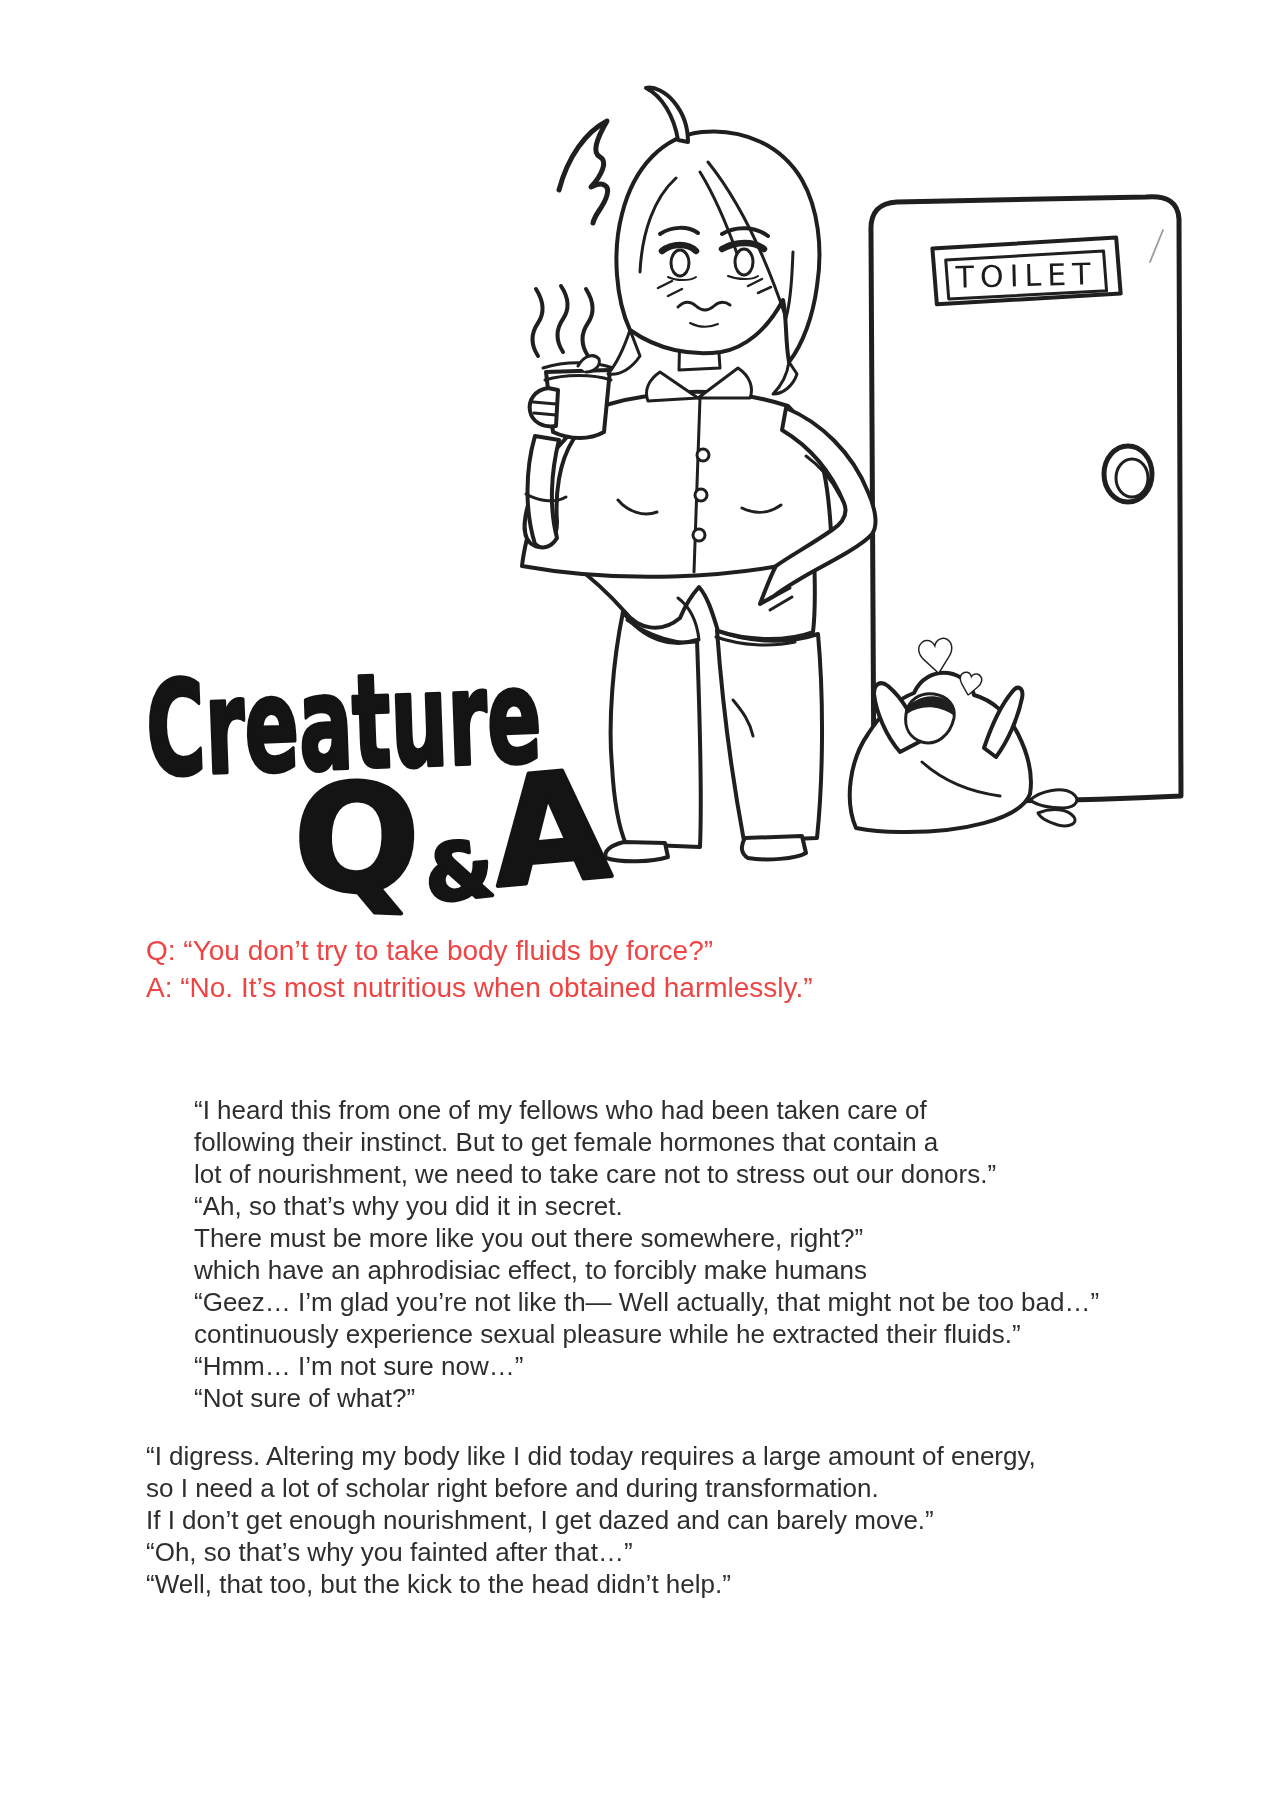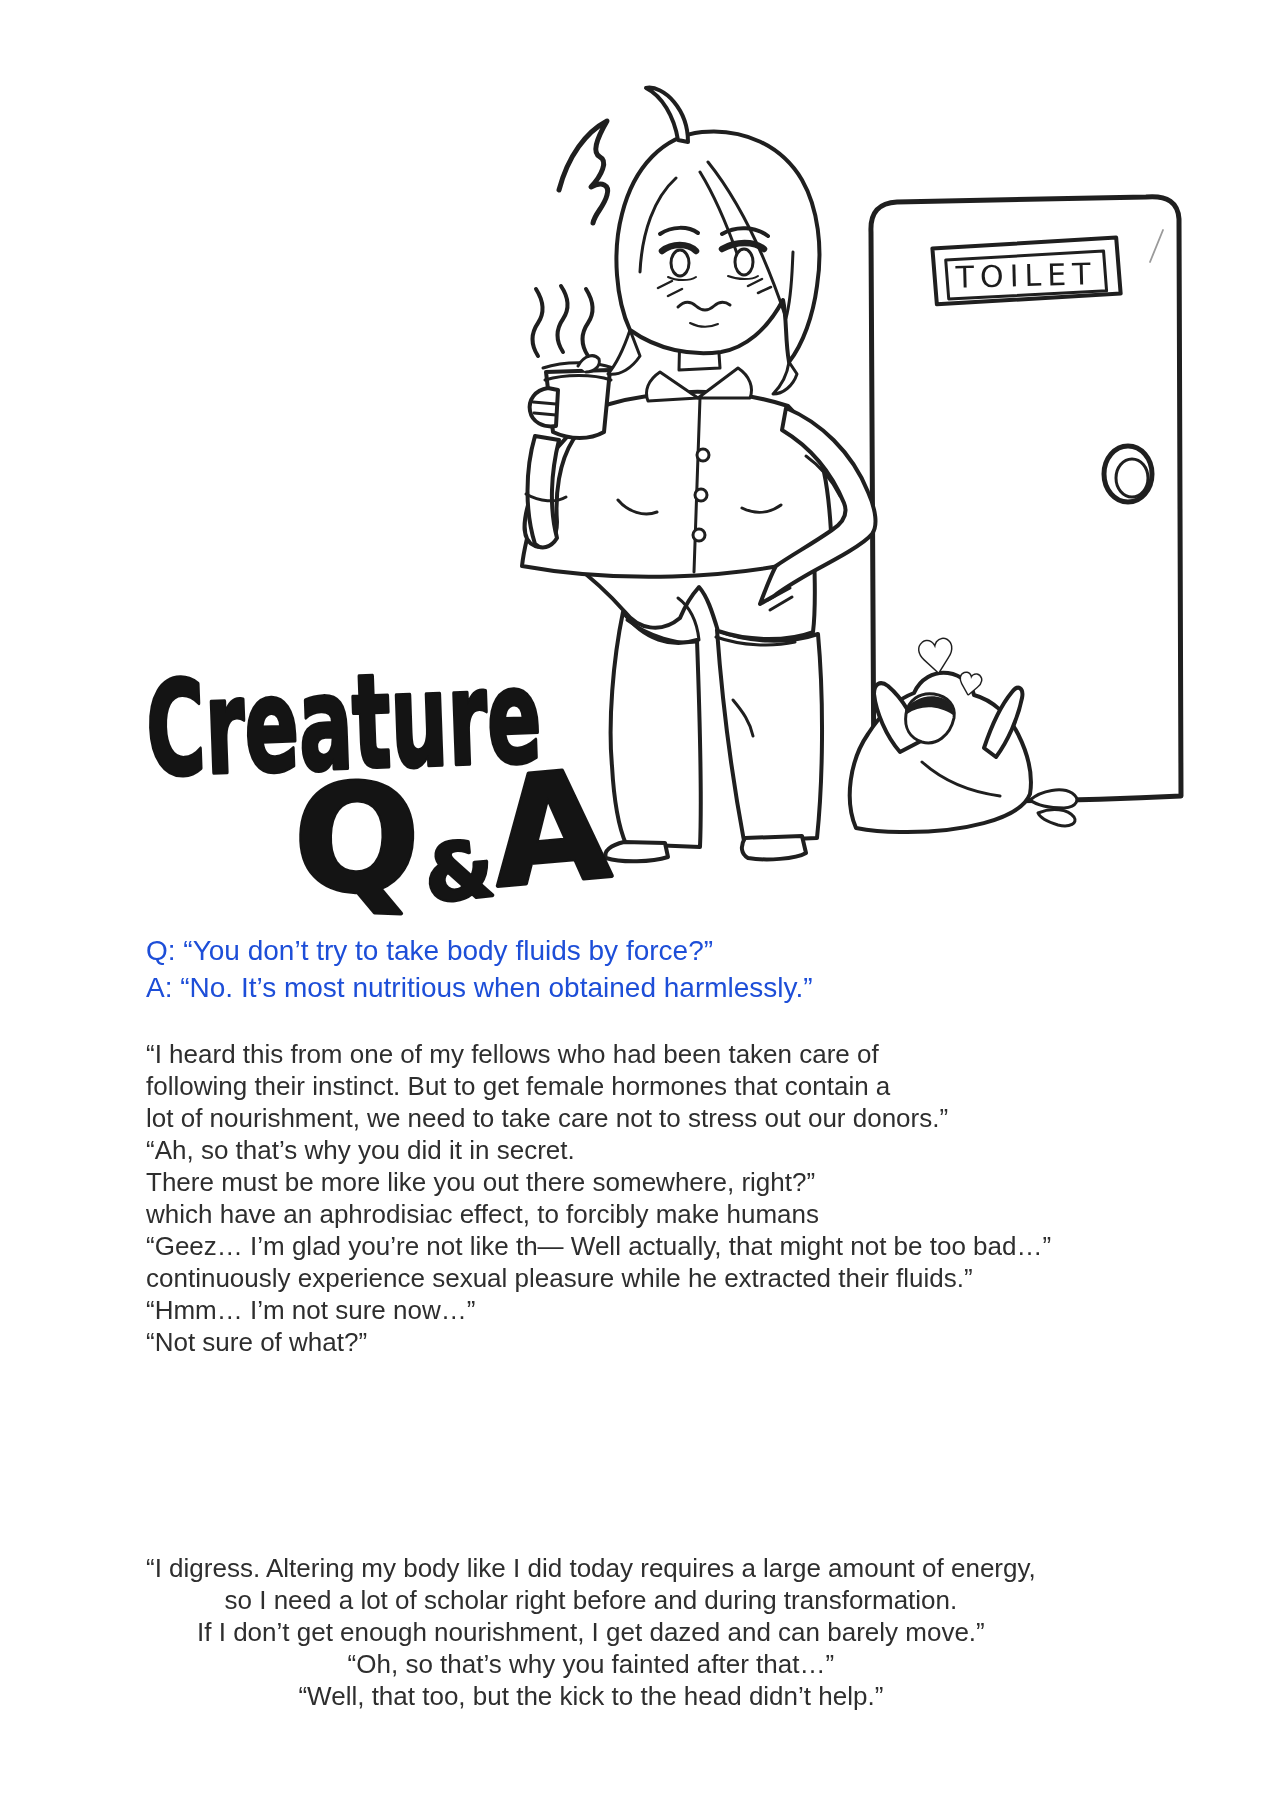--- a/index.html
+++ b/index.html
@@ -19,26 +19,26 @@
   .sign-text{
     font-family:"DejaVu Sans",sans-serif;font-size:30px;letter-spacing:6px;
     fill:#1c1c1c;text-anchor:middle;
   }
   .heart-glyph{
     font-family:"DejaVu Sans",sans-serif;fill:#ffffff;stroke:#1f1f1f;
     stroke-width:3;paint-order:stroke;
   }
   .qa-block{
     position:absolute;left:146px;top:932px;font-size:28px;line-height:37px;
-    color:#1d4ed8;white-space:nowrap;
+    color:#ef4444;white-space:nowrap;
   }
   .para{position:absolute;left:146px;font-size:26px;line-height:32px;
     color:#2e2e2e;white-space:nowrap;}
-  .para1{top:1038px;}
-  .para2{top:1552px;text-align:center;}
+  .para1{top:1094px;margin-left:48px;}
+  .para2{top:1440px;}
   .t-line{height:32px;}
 </style>
 </head>
 <body>
 
 <div class="page">
 
   <svg class="art" width="1275" height="930" viewBox="0 0 1275 930">
 
     <g>

